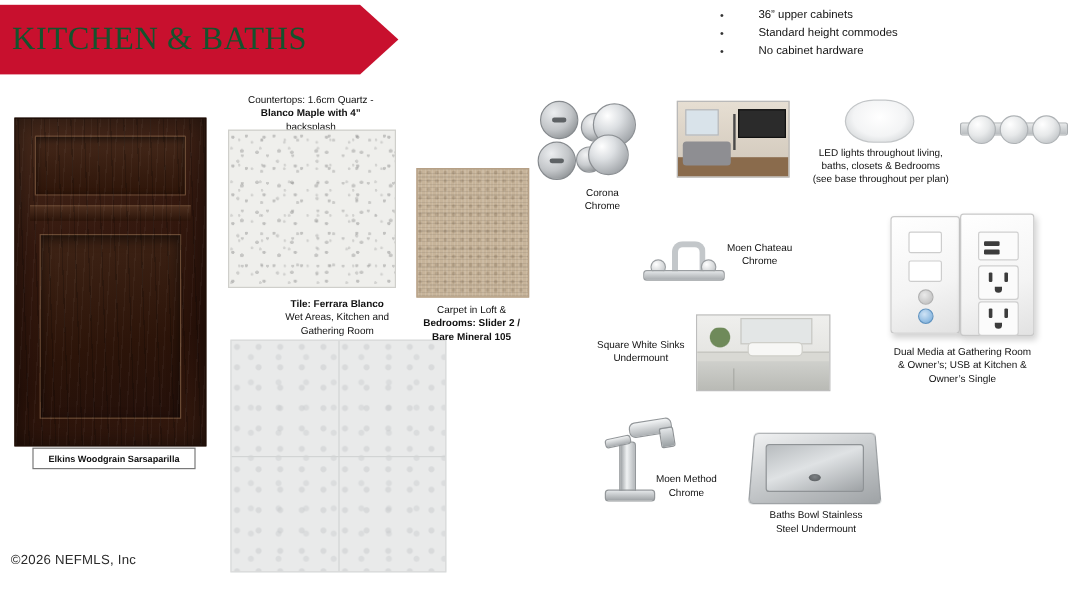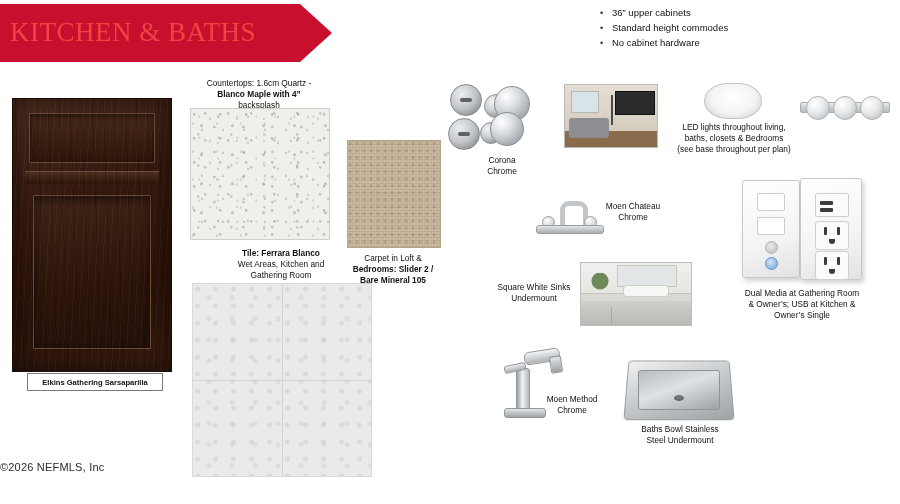--- a/index.html
+++ b/index.html
@@ -46,21 +46,21 @@
     border-top: 29px solid transparent;
     border-bottom: 29px solid transparent;
     border-left: 32px solid #c8102e;
   }
   .banner-text {
     position: absolute;
     left: 10px;
     top: 13px;
     font-size: 27px;
     letter-spacing: 0.5px;
-    color: #ef4444;
+    color: #14532d;
     font-family: "Liberation Serif", serif;
     white-space: nowrap;
   }
 
   
   .bullets {
     position: absolute;
     left: 600px;
     top: 6px;
     width: 250px;
@@ -75,20 +75,21 @@
   }
   .bullet-dot {
     width: 12px;
     flex: 0 0 12px;
     font-size: 9px;
     line-height: 14px;
     color: #333;
   }
   .bullet-label {
     flex: 1;
+    margin-left: 20px;
   }
 
   
   .caption {
     position: absolute;
     text-align: center;
     font-size: 8.3px;
     line-height: 11px;
     color: #111;
   }
@@ -449,21 +450,21 @@
   }
   .sink-drain {
     position:absolute; left:50%; top:60%; width:10px; height:6px; margin-left:-5px;
     background: radial-gradient(ellipse at 50% 40%, #7e8285, #54585b);
     border-radius: 50%;
   }
 
   
   .watermark {
     position: absolute;
-    left: 0;
+    left: 9px;
     top: 461px;
     font-size: 11px;
     color: #2a2a2a;
     letter-spacing: 0.2px;
   }
 </style>
 </head>
 <body>
 
 <div class="page">
@@ -489,21 +490,21 @@
     </div>
   </div>
 
   <div class="cabinet">
     <div class="cabinet-inner-top"></div>
     <div class="cabinet-rail"></div>
     <div class="cabinet-panel"></div>
     <div class="cabinet-grain"></div>
   </div>
   <div class="cabinet-caption-box">
-    <span>Elkins Gathering Sarsaparilla</span>
+    <span>Elkins Woodgrain Sarsaparilla</span>
   </div>
 
   <div class="caption" style="left:188px; top:78px; width:142px;">
     <div>Countertops: 1.6cm Quartz -</div>
     <div style="font-weight:bold;">Blanco Maple with 4”</div>
     <div>backsplash</div>
   </div>
 
   <div class="quartz"></div>
 

